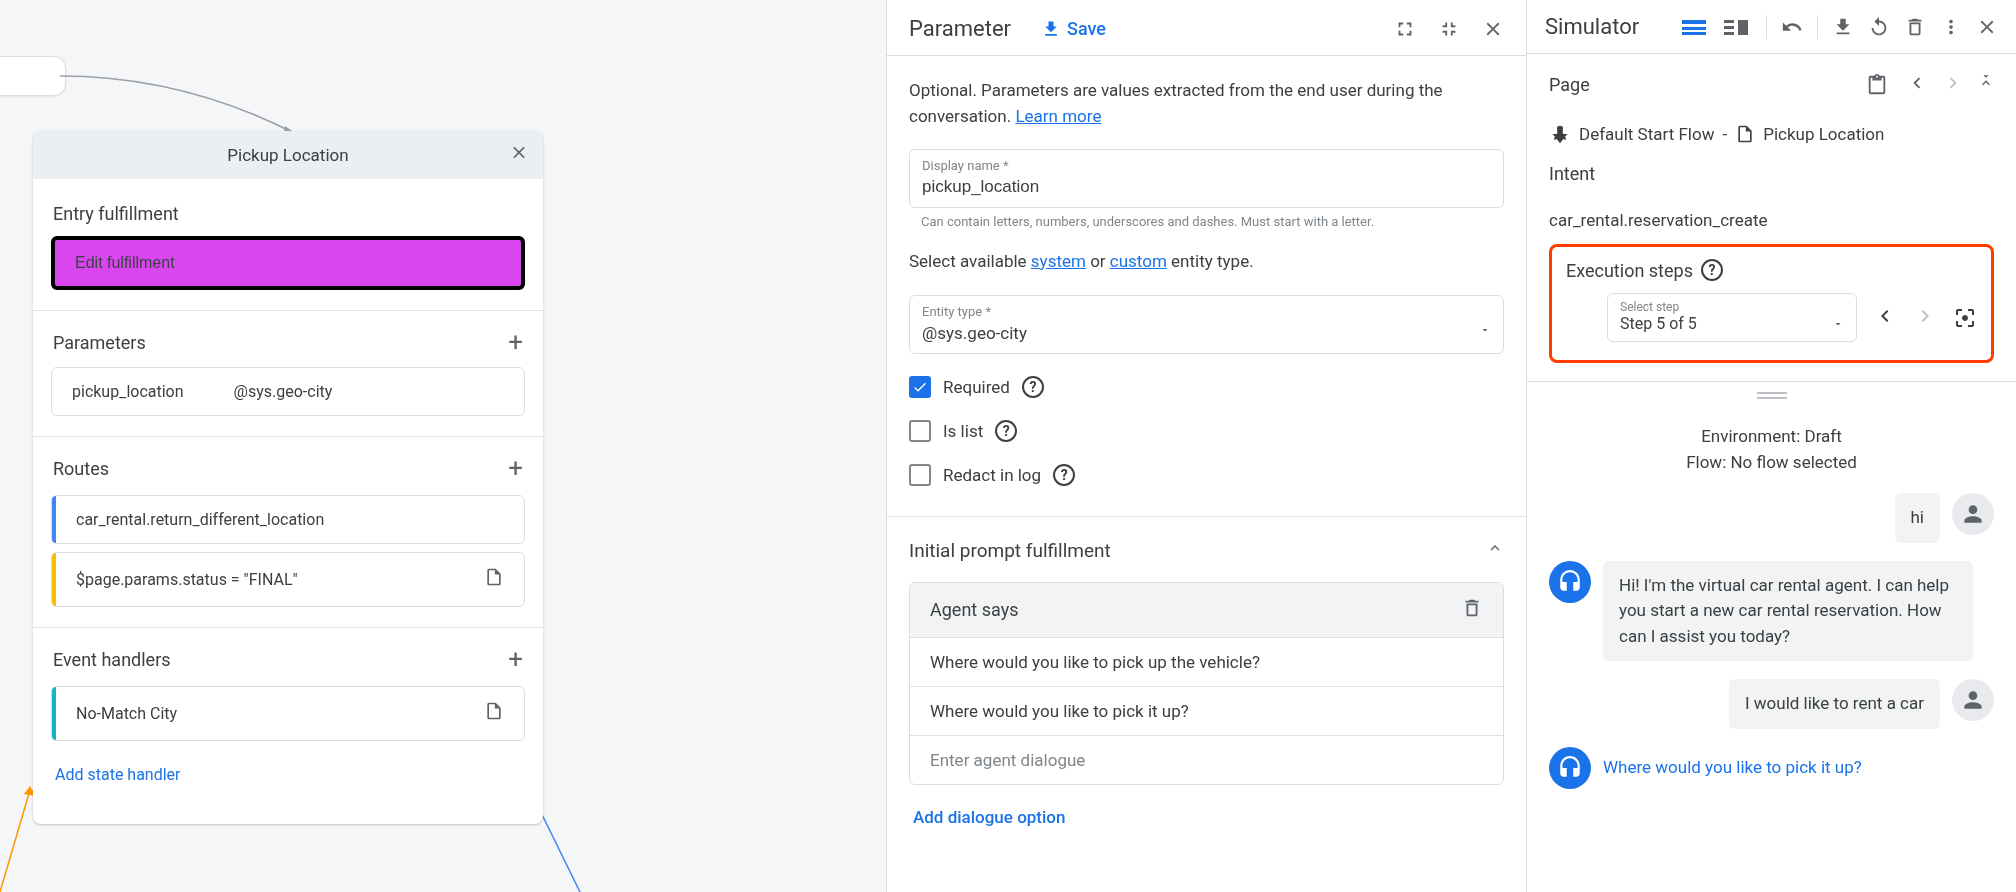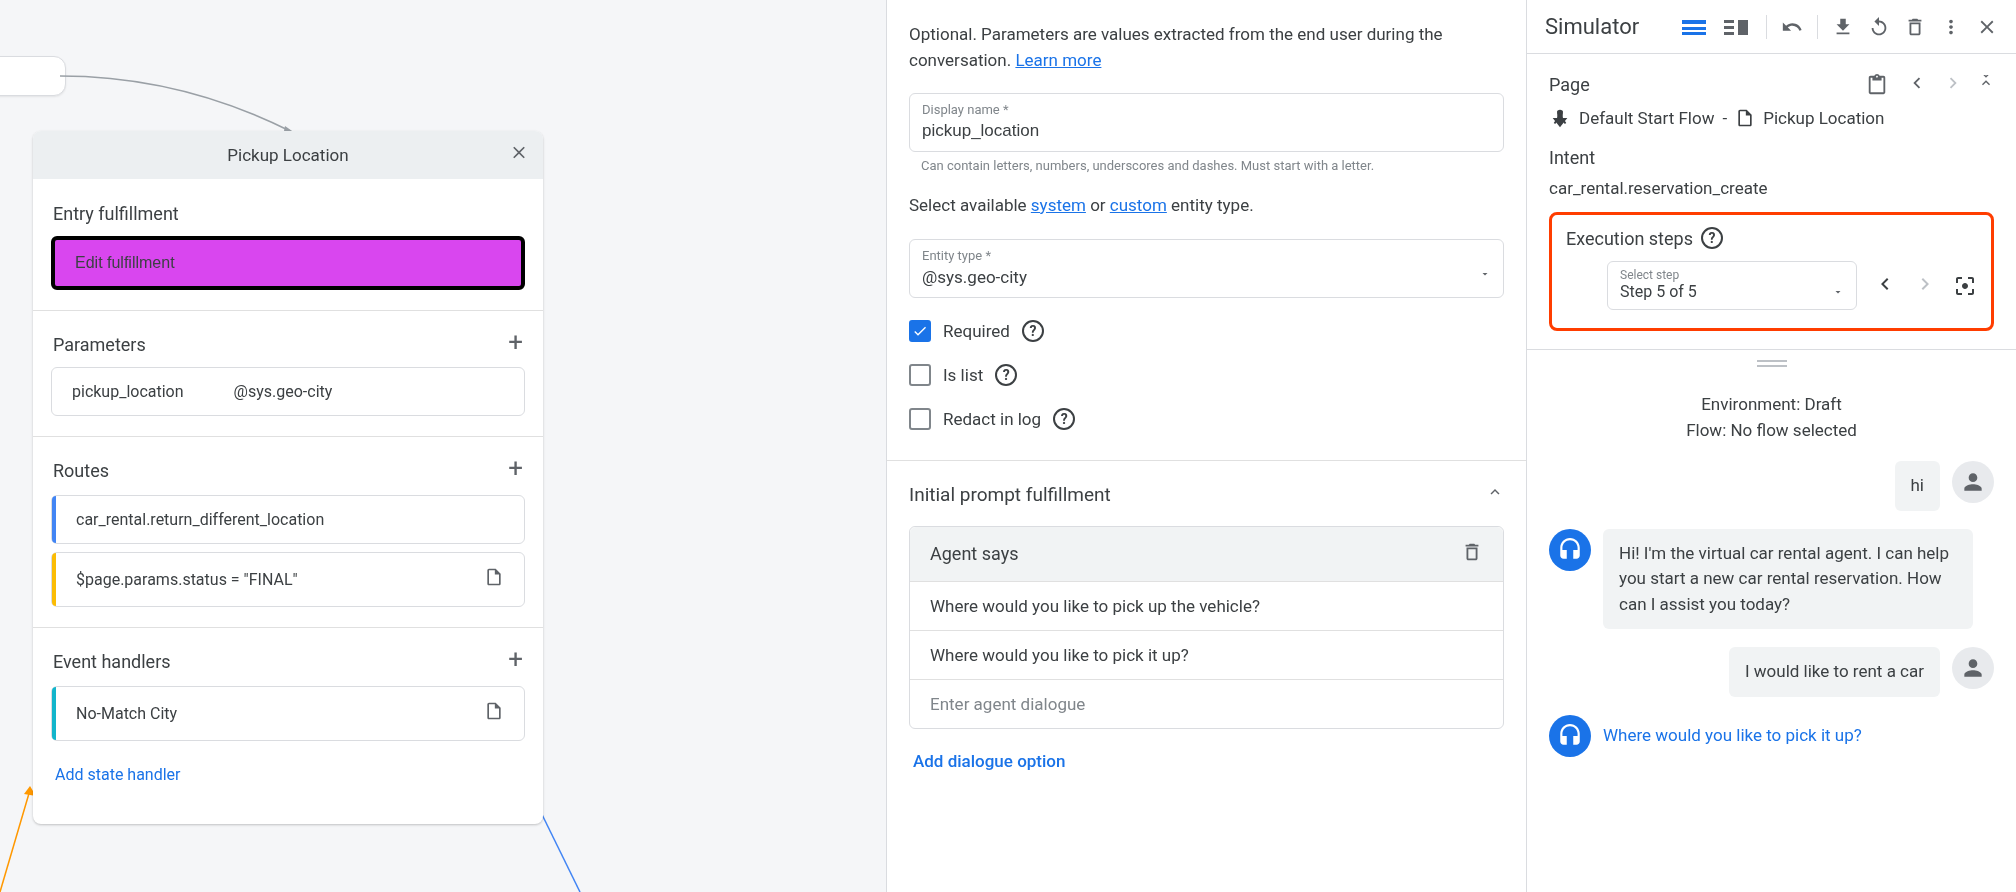--- a/index.html
+++ b/index.html
@@ -32,21 +32,21 @@
     position: relative;
     font-size: 17px;
     color: #3c4043;
   }
   .page-card-header .close-btn {
     position: absolute; right: 14px; top: 50%; transform: translateY(-50%);
     font-size: 22px; color: #5f6368; cursor: pointer;
   }
   .page-card-body { padding: 10px 18px 26px; }
   .section-row {
-    display: flex; align-items: flex-end; justify-content: space-between;
+    display: flex; align-items: center; justify-content: space-between;
     padding: 14px 2px 6px;
   }
   .section-title { font-size: 18px; color: #3c4043; }
   .add-icon { font-size: 26px; color: #5f6368; cursor: pointer; line-height: 1; }
   .plain-btn {
     border: 4px solid #000000; border-radius: 6px;
     width: 100%; text-align: left; padding: 14px 20px;
     font-size: 16px; color: #3c4043; background: #d946ef; cursor: pointer;
     margin-top: 6px;
   }
@@ -140,21 +140,21 @@
     display: flex; align-items: center; padding: 14px 18px 14px;
     border-bottom: 1px solid #dadce0;
   }
   .sim-header .panel-title { font-size: 22px; }
   .sim-icons { margin-left: auto; display: flex; gap: 14px; align-items: center; }
   .sim-icons .sep { width: 1px; height: 24px; background: #dadce0; }
   .view-toggle { display: flex; }
   .vt-btn { padding: 2px 4px; display: inline-flex; }
   .vt-btn.active svg rect, .vt-btn.active svg path { fill: #1a73e8; }
   .sim-meta { padding: 18px 22px 18px; position: relative; }
-  .meta-row { display: flex; align-items: center; gap: 8px; margin-top: 10px; font-size: 17px; }
+  .meta-row { display: flex; align-items: center; gap: 8px; margin-top: 26px; font-size: 17px; }
   .page-label { font-size: 18px; color: #3c4043; }
   .paste-icon { margin-left: auto; }
   .chev-btn { color: #5f6368; cursor: pointer; }
   .chev-btn.disabled { color: #bdc1c6; cursor: default; }
   .highlight-box {
     border: 3px solid #ff3d00; border-radius: 8px;
     padding: 12px 14px 18px; margin-top: 14px;
   }
   .hl-title { font-size: 18px; display: flex; align-items: center; gap: 8px; }
   .step-row { display: flex; align-items: center; gap: 16px; margin-top: 12px; justify-content: flex-end; }
@@ -265,20 +265,46 @@
         </span>
       </div>
 
       <div style="height:10px"></div>
       <span class="add-link">Add state handler</span>
     </div>
   </div>
 </div>
 
 <div class="mid-panel">
+  <div class="panel-header">
+    <span class="panel-title">Parameter</span>
+    <span class="save-btn">
+      <svg width="20" height="20" viewBox="0 0 24 24">
+          <path fill="#1a73e8" d="M19 9h-4V3H9v6H5l7 7 7-7zM5 18v2h14v-2H5z"></path>
+        </svg>
+      <span>Save</span>
+    </span>
+    <div class="header-icons">
+      <span class="icon">
+        <svg width="22" height="22" viewBox="0 0 24 24">
+            <path fill="#5f6368" d="M7 14H5v5h5v-2H7v-3zm-2-4h2V7h3V5H5v5zm12 7h-3v2h5v-5h-2v3zM14 5v2h3v3h2V5h-5z"></path>
+          </svg>
+      </span>
+      <span class="icon">
+        <svg width="22" height="22" viewBox="0 0 24 24">
+            <path fill="#5f6368" d="M5 16h3v3h2v-5H5v2zm3-8H5v2h5V5H8v3zm6 11h2v-3h3v-2h-5v5zm2-11V5h-2v5h5V8h-3z"></path>
+          </svg>
+      </span>
+      <span class="icon">
+        <svg width="22" height="22" viewBox="0 0 24 24">
+            <path fill="#5f6368" d="M19 6.41 17.59 5 12 10.59 6.41 5 5 6.41 10.59 12 5 17.59 6.41 19 12 13.41 17.59 19 19 17.59 13.41 12z"></path>
+          </svg>
+      </span>
+    </div>
+  </div>
   <div class="panel-body">
     <p class="desc">
       <span>Optional. Parameters are values extracted from the end user during the conversation. </span><span class="link">Learn more</span>
     </p>
     <div class="form-field">
       <div class="label">Display name *</div>
       <input type="text" value="pickup_location" style="">
     </div>
     <div class="helper">Can contain letters, numbers, underscores and dashes. Must start with a letter.</div>
 

